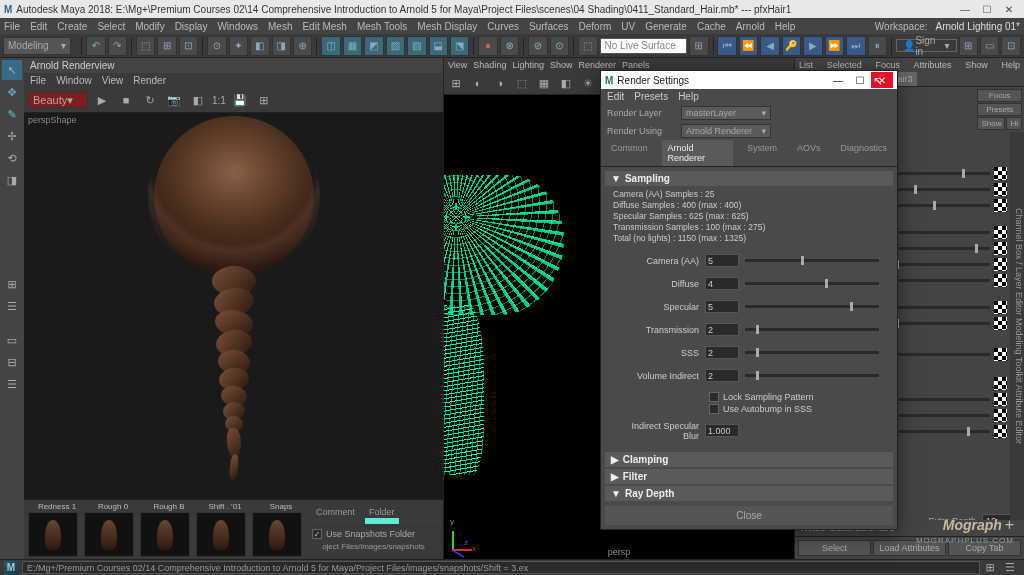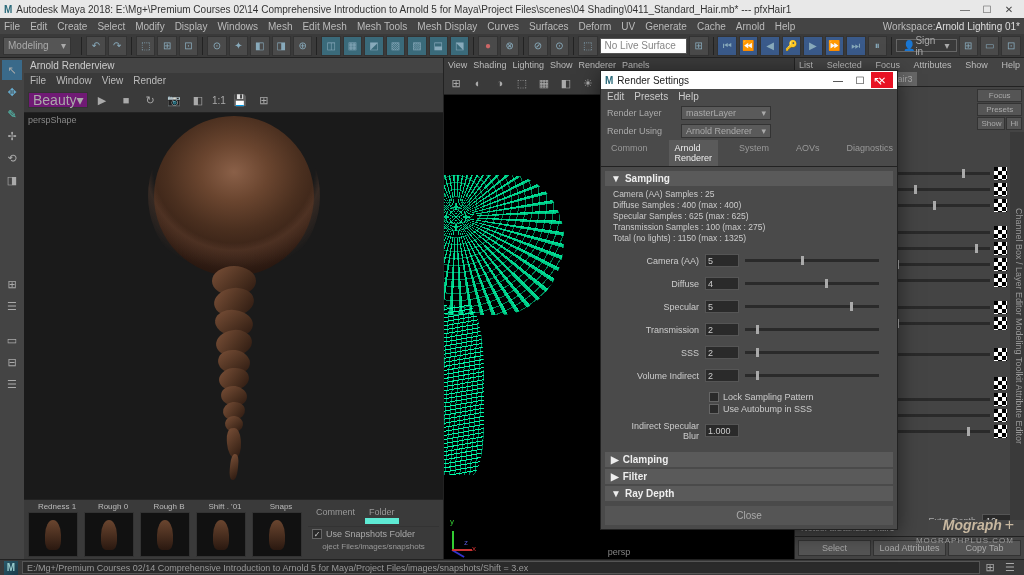--- a/index.html
+++ b/index.html
@@ -5,21 +5,21 @@
 * { margin: 0; padding: 0; box-sizing: border-box; font-family: "Segoe UI", Arial, sans-serif; }
 body { background: #444; color: #aaa; font-size: 10px; width: 1024px; height: 575px; overflow: hidden; position: relative; }
 
 .titlebar { display: flex; align-items: center; background: #e8e8e8; color: #333; height: 18px; padding: 0 4px; font-size: 10px; }
 .titlebar .spacer { flex: 1; }
 .titlebar .wbtn { width: 22px; height: 14px; display: flex; align-items: center; justify-content: center; color: #555; cursor: pointer; }
 .titlebar .close { color: #444; }
 
 .menubar { display: flex; background: #444; height: 16px; padding: 0 4px; gap: 10px; align-items: center; font-size: 10px; color: #bbb; }
 .menubar span { cursor: pointer; }
-.menubar .right { margin-left: auto; display: flex; align-items: center; justify-content: center; }
+.menubar .right { margin-left: auto; display: flex; gap: 8px; align-items: center; justify-content: center; }
 .signin { border: 1px solid #666; padding: 0 6px; height: 13px; display: flex; align-items: center; }
 
 .shelfbar { display: flex; background: #3a3a3a; height: 24px; align-items: center; padding: 0 3px; gap: 2px; border-bottom: 1px solid #222; }
 .shelfbtn { width: 20px; height: 20px; background: #4a4a4a; border: 1px solid #333; display: flex; align-items: center; justify-content: center; font-size: 10px; color: #8ab; }
 .shelfbtn.teal { background: #3a6a7a; }
 .shelfbtn.blue { background: #3a5a8a; }
 .modedrop { width: 70px; height: 18px; background: #555; border: 1px solid #333; display: flex; align-items: center; padding: 0 4px; margin-right: 6px; }
 .vdiv { width: 1px; height: 18px; background: #222; margin: 0 2px; }
 .nolivesurface { width: 90px; height: 16px; background: #ffffff; border: 1px solid #555; display: flex; align-items: center; padding: 0 4px; color: #888; }
 
@@ -28,21 +28,21 @@
 .toolcol { width: 24px; background: #444; display: flex; flex-direction: column; padding: 2px; gap: 2px; }
 .tool { width: 20px; height: 20px; display: flex; align-items: center; justify-content: center; border: 1px solid transparent; font-size: 11px; }
 .tool.sel { background: #3a6a8a; }
 .tool.blue { color: #6ac; }
 .tool.teal { color: #5cb; }
 
 .arv { width: 420px; background: #3a3a3a; display: flex; flex-direction: column; border-right: 1px solid #222; }
 .arv-title { background: #444; padding: 2px 6px; font-size: 10px; color: #ccc; }
 .arv-menu { display: flex; gap: 10px; padding: 2px 6px; font-size: 10px; color: #bbb; }
 .arv-toolbar { display: flex; gap: 4px; padding: 2px 4px; align-items: center; background: #3a3a3a; border-bottom: 1px solid #222; }
-.arv-drop { width: 60px; height: 16px; background: #701a75; border: 1px solid #333; display: flex; align-items: center; padding: 0 4px; font-size: 14px; }
+.arv-drop { width: 60px; height: 16px; background: #7f1d1d; border: 1px solid #333; display: flex; align-items: center; padding: 0 4px; font-size: 11px; }
 .arv-view { flex: 1; background: #1a1a1a; position: relative; overflow: hidden; display: flex; align-items: center; justify-content: center; }
 .arv-camera { position: absolute; top: 2px; left: 4px; color: #888; font-size: 9px; }
 
 .hair-render { width: 180px; height: 380px; position: relative; }
 .hair-top { position: absolute; top: 0; left: 50%; transform: translateX(-50%); width: 160px; height: 160px; border-radius: 50%; background: radial-gradient(ellipse 70% 60% at 50% 35%, #8a6048 0%, #6a452f 30%, #4a2f1f 60%, #2a1810 100%); filter: blur(0.5px); }
 .hair-top::before { content:""; position: absolute; inset: -6px; border-radius: 50%; background: radial-gradient(circle at 50% 30%, transparent 55%, rgba(120,80,60,0.3) 60%, transparent 75%); }
 .braid { position: absolute; top: 150px; left: 50%; transform: translateX(-50%); width: 44px; height: 230px; }
 .bseg { position: absolute; left: 50%; transform: translateX(-50%) rotate(var(--r,0deg)); border-radius: 50%; background: linear-gradient(135deg, #7a5038, #4a2f1f 60%, #2a1810); }
 .bs1 { top:0; width:44px; height:30px; }
 .bs2 { top:22px; width:40px; height:28px; --r:-8deg; }
@@ -111,21 +111,21 @@
 
 
 .render-settings { position: absolute; left: 600px; top: 70px; width: 298px; height: 460px; background: #4a4a4a; border: 1px solid #222; display: flex; flex-direction: column; box-shadow: 0 4px 20px rgba(0,0,0,0.5); z-index: 100; }
 .rs-title { display: flex; align-items: center; background: #fff; color: #222; height: 18px; padding: 0 4px; font-size: 10px; }
 .rs-title .spacer { flex: 1; }
 .rs-title .wbtn { width: 22px; height: 16px; display: flex; align-items: center; justify-content: center; }
 .rs-title .closebtn { background: #e81123; color: #fff; }
 .rs-menu { display: flex; gap: 10px; padding: 2px 6px; font-size: 10px; color: #ccc; }
 .rs-row { display: flex; gap: 4px; align-items: center; padding: 2px 6px; font-size: 9px; }
 .rs-drop { width: 90px; height: 14px; background: #5a5a5a; border: 1px solid #333; display: flex; align-items: center; padding: 0 4px; }
-.rs-tabs { display: flex; gap: 15px; border-bottom: 1px solid #222; padding: 0 4px; font-size: 9px; }
+.rs-tabs { display: flex; gap: 8px; border-bottom: 1px solid #222; padding: 0 4px; font-size: 9px; }
 .rs-tabpg { padding: 3px 6px; color: #999; cursor: pointer; }
 .rs-tabpg.active { background: #5a5a5a; color: #eee; }
 .rs-body { flex: 1; overflow-y: auto; padding: 2px 4px; font-size: 9px; color: #ccc; }
 .rs-section { margin: 2px 0; }
 .rs-sec-head { background: #5a5a5a; padding: 2px 6px; font-weight: bold; display: flex; align-items: center; gap: 4px; cursor: pointer; color: #eee; font-size: 10px; }
 .rs-sec-body { padding: 3px 4px 3px 8px; }
 .rs-info { font-size: 8.5px; color: #ccc; line-height: 1.3; margin-bottom: 4px; }
 .rs-srow { display: flex; align-items: center; gap: 6px; margin: 10px 0; height: 13px; }
 .rs-label { width: 86px; text-align: right; font-size: 9px; color: #ccc; }
 .rs-input { width: 34px; height: 13px; background: #2a2a2a; border: 1px solid #555; color: #ccc; padding: 0 2px; font-size: 9px; display: flex; align-items: center; }

